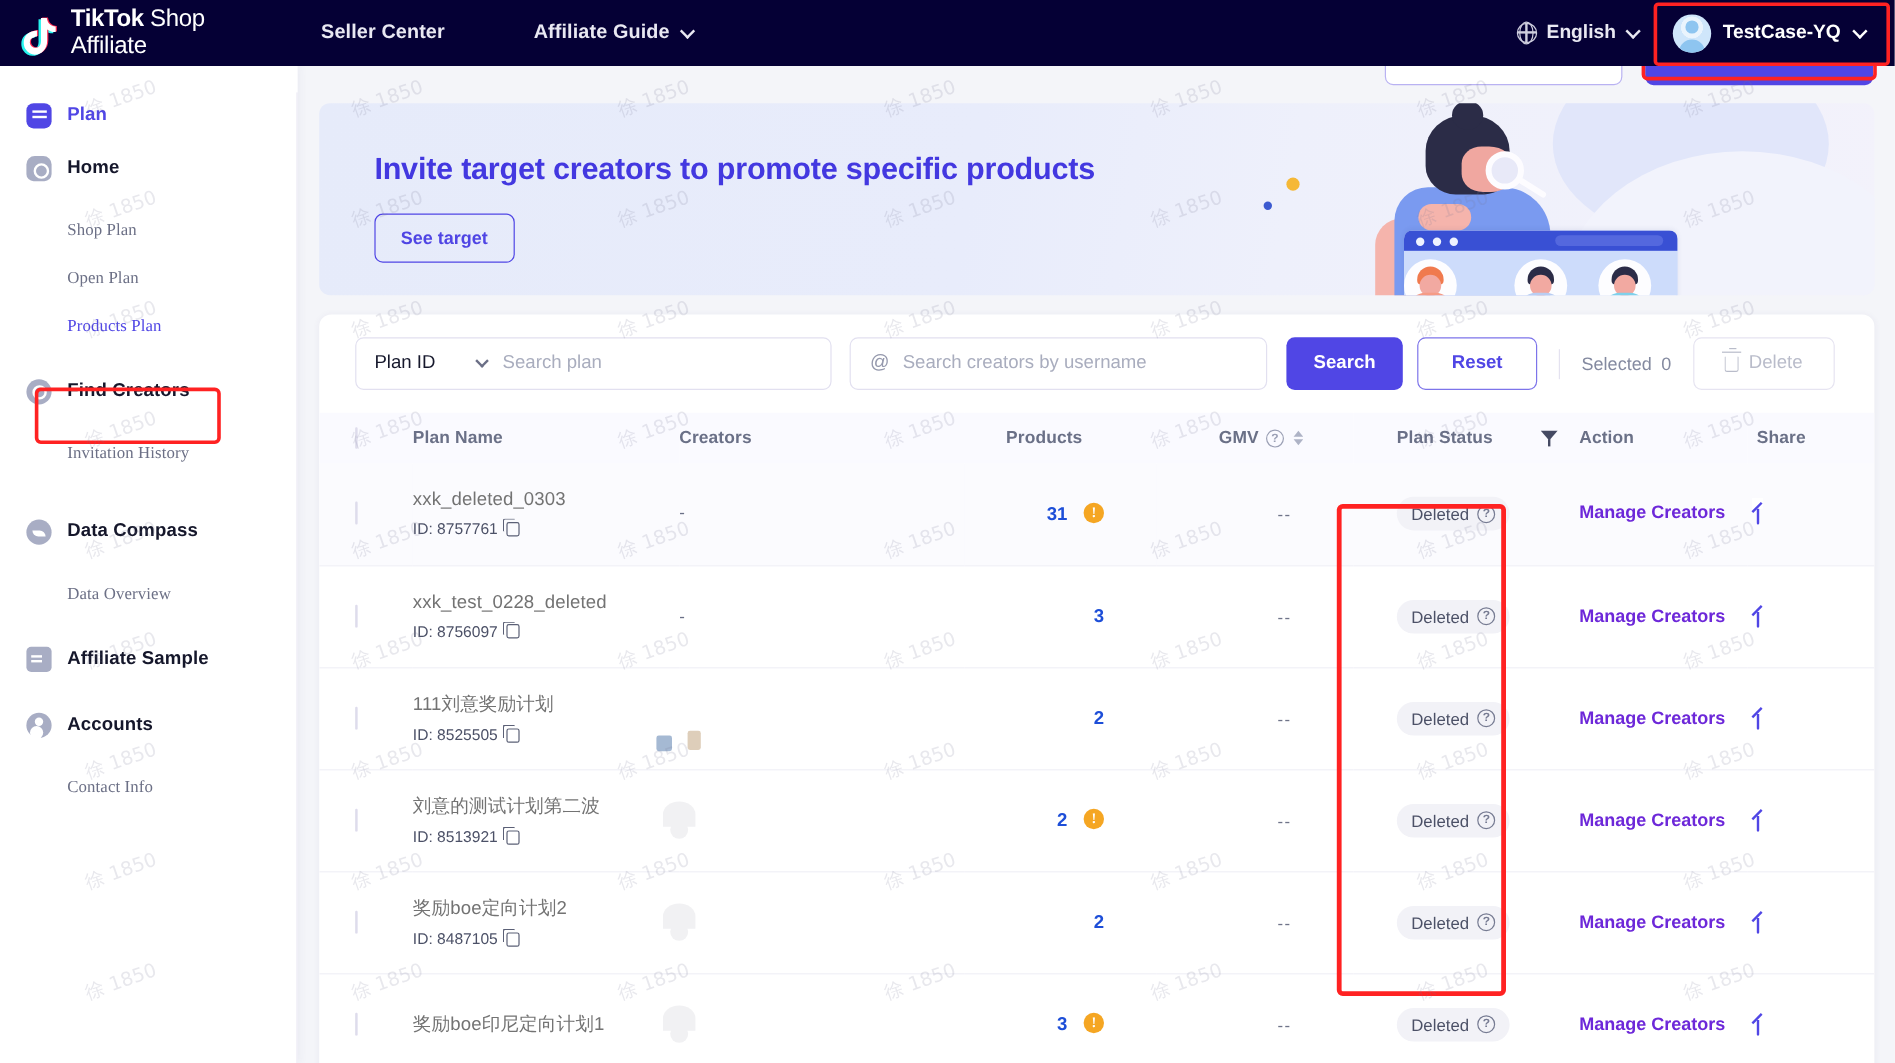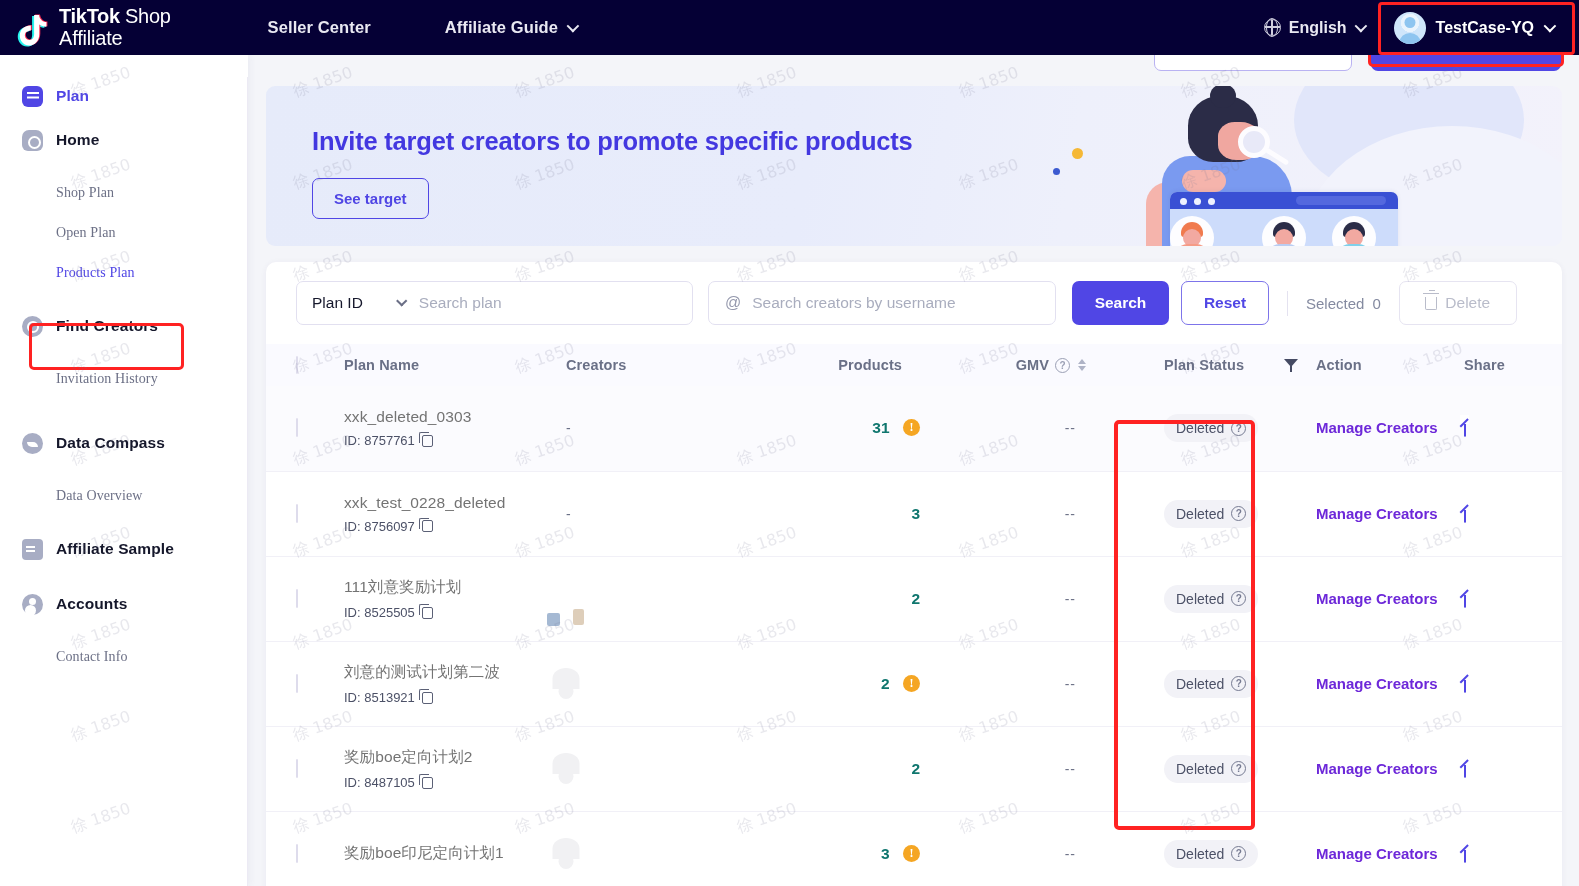--- a/index.html
+++ b/index.html
@@ -253,21 +253,21 @@
     border: none; outline: none; font-size: 15.5px; color:#16182c;
     margin-left: 11px; width: 262px; background: transparent; font-family: inherit;
   }
   .fld-cr input::placeholder { color: #a9adbe; }
   .btn-search {
     margin-left: 16px; width: 97px; height: 44px; border-radius: 7px;
     background: #5046e5; color: #fff; font-size: 15.5px; font-weight: bold;
     border: none; cursor: pointer; font-family: inherit;
   }
   .btn-reset {
-    margin-left: 12px; width: 88px; height: 44px; border-radius: 7px;
+    margin-left: 12px; width: 100px; height: 44px; border-radius: 7px;
     background: #fff; color: #5046e5; font-size: 15.5px; font-weight: bold;
     border: 1.5px solid #7d74ea; cursor: pointer; font-family: inherit;
   }
   .vdiv { width: 1px; height: 25px; background: #e4e2f0; margin: 0 18px; }
   .sel-txt { font-size: 15px; color: #848aa0; white-space: nowrap; }
   .sel-txt b { color:#848aa0; font-weight:400; margin-left:8px; }
   .btn-del {
     margin-left: 18px; width: 118px; height: 44px; border-radius: 7px;
     background: #fff; border: 1px solid #e6e4f1; color: #b9bcca;
     font-size: 15.5px; display: flex; align-items: center; justify-content: center;
@@ -348,21 +348,21 @@
     width: 44px; height: 44px; border-radius: 50%; overflow:hidden;
     background: linear-gradient(155deg,#6d8ec0 0 26%, #c9a07a 26% 52%,
       #7b6a56 52% 74%, #3f3a33 74% 100%);
     position: relative;
   }
   .av-img::before { content:''; position:absolute; left:7px; top:10px;
      width:11px; height:16px; background:#d8c6ae; border-radius:2px; opacity:.85; }
   .av-img::after { content:''; position:absolute; right:6px; top:14px;
      width:13px; height:13px; background:#8fa8c8; border-radius:2px; opacity:.8; }
   .cell-prod { text-align: right; padding-right: 44px; }
-  .pnum { font-size: 15.5px; color: #0f766e; font-weight: bold; cursor: pointer; }
+  .pnum { font-size: 15.5px; color: #1d4ed8; font-weight: bold; cursor: pointer; }
   .warn {
     display: inline-flex; align-items: center; justify-content: center;
     width: 17px; height: 17px; border-radius: 50%; background: #f5a623;
     color: #fff; font-size: 12px; font-weight: bold; margin-left: 9px;
     vertical-align: 2px; font-family: "Liberation Serif", serif;
   }
   .cell-gmv { text-align: right; padding-right: 52px; font-size: 14px; color: #6f7489;
      letter-spacing: 1px; }
   .badge {
     display: inline-flex; align-items: center; gap: 7px;

